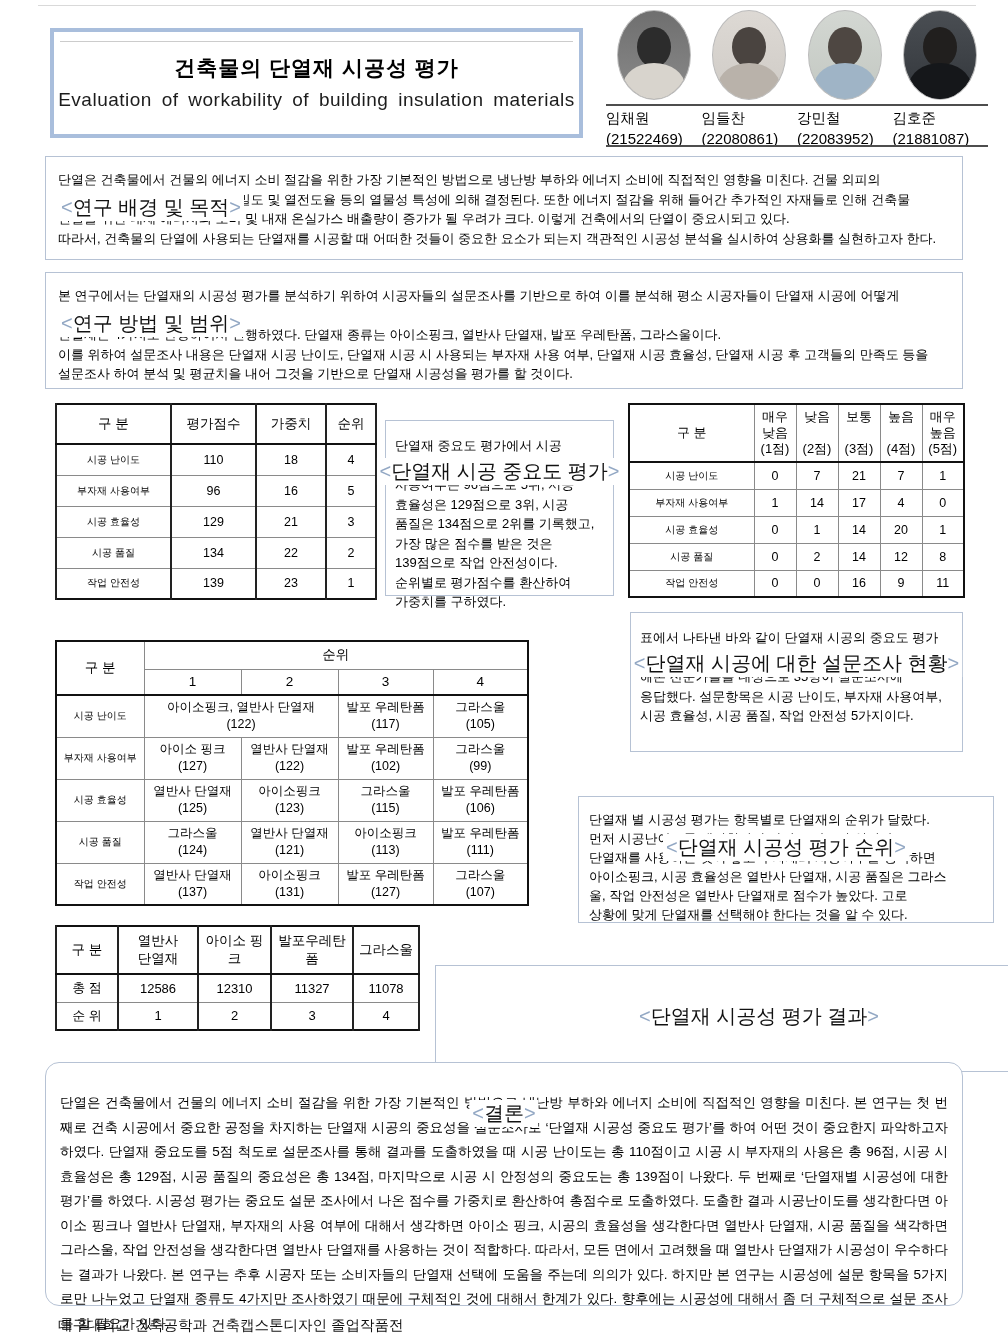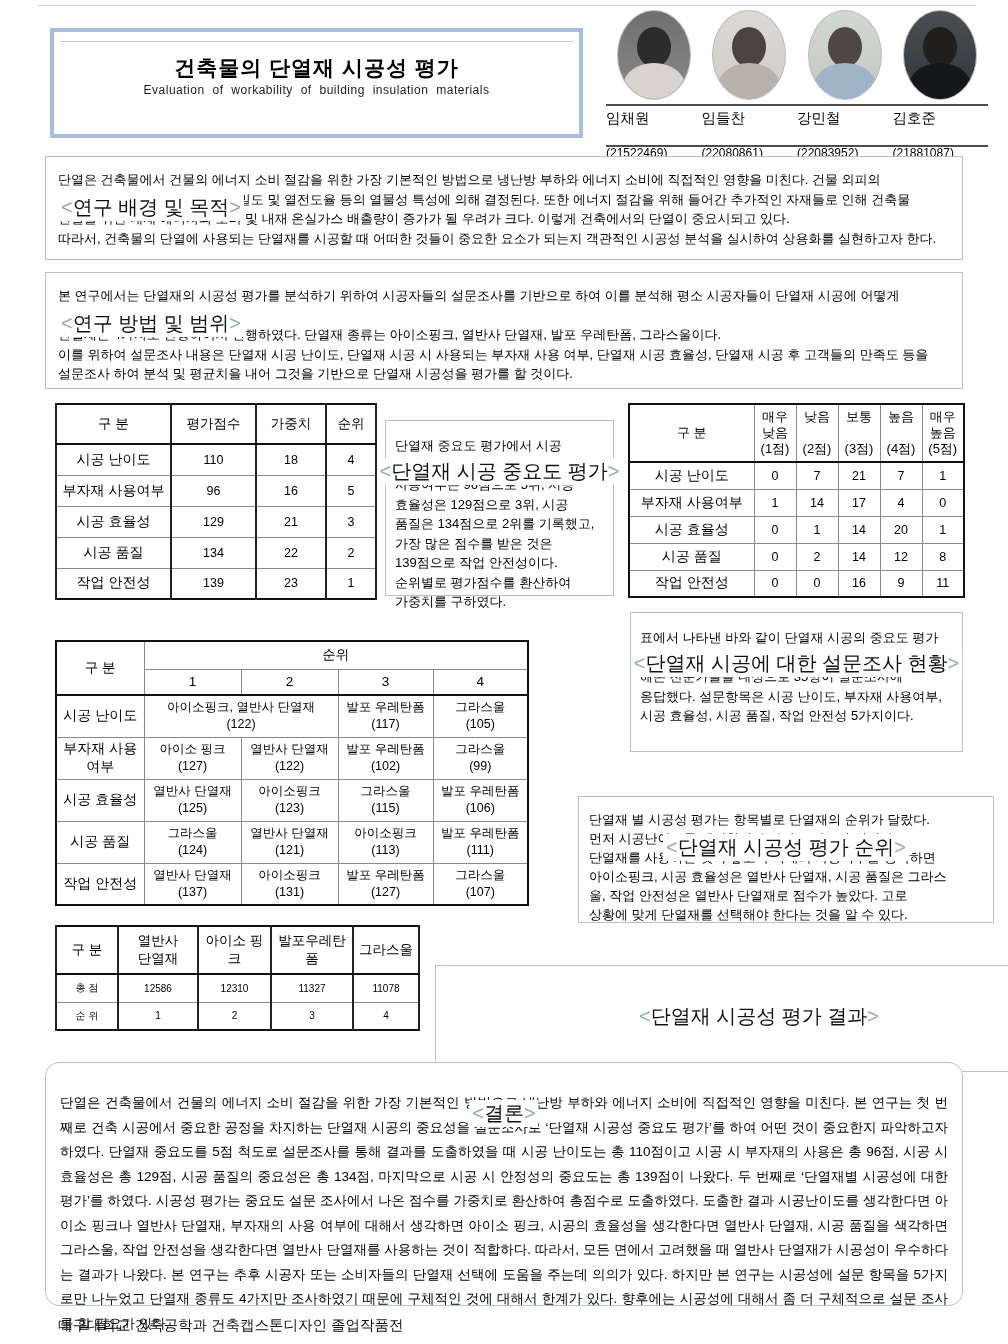--- a/index.html
+++ b/index.html
@@ -6,42 +6,42 @@
   body{font-family:"Liberation Sans","DejaVu Sans",sans-serif;color:#000;}
   #page{position:relative;width:1008px;height:1344px;background:#fff;overflow:hidden;}
 
   .top-rule{position:absolute;left:38px;top:5px;width:938px;height:1px;background:#d9d9d9;}
 
   
   .title-box{position:absolute;left:50px;top:28px;width:533px;height:110px;
     border:4px solid #a9bedc;background:#fff;box-sizing:border-box;}
   .title-inner-line{position:absolute;top:9px;left:6px;right:6px;height:1px;background:#cccccc;}
   .main-title{margin:22px 0 0 0;text-align:center;font-size:21px;font-weight:bold;letter-spacing:1px;}
-  .sub-title{margin-top:1px;text-align:center;font-size:12px;letter-spacing:.5px;color:#1c1c1c;word-spacing:4px;}
+  .sub-title{margin-top:7px;text-align:center;font-size:19px;letter-spacing:.5px;color:#1c1c1c;word-spacing:4px;}
 
   
   .members{position:absolute;left:606px;top:8px;width:382px;height:140px;}
   .members-row{display:flex;}
   .member{width:95.5px;text-align:left;}
   .photo{width:72px;height:88px;margin:2px auto 0;border-radius:50%;position:relative;overflow:hidden;
     border:1px solid #bbb;}
   .p-head{position:absolute;left:50%;top:16px;transform:translateX(-50%);width:34px;height:40px;border-radius:50%;}
   .p-bust{position:absolute;left:50%;top:52px;transform:translateX(-50%);width:62px;height:46px;border-radius:50% 50% 0 0;}
   .member:nth-child(1) .photo{background:linear-gradient(#6f6f6f,#8a8a8a);}
   .member:nth-child(1) .p-head{background:#2c2c2c;} .member:nth-child(1) .p-bust{background:#d8d4cd;}
   .member:nth-child(2) .photo{background:linear-gradient(#ddd9d4,#cfcbc6);}
   .member:nth-child(2) .p-head{background:#4a4440;} .member:nth-child(2) .p-bust{background:#b9b2aa;}
   .member:nth-child(3) .photo{background:linear-gradient(#d3d7d2,#c3c8c2);}
   .member:nth-child(3) .p-head{background:#4e4742;} .member:nth-child(3) .p-bust{background:#9fb4c6;}
   .member:nth-child(4) .photo{background:linear-gradient(#4a4e53,#33373c);}
   .member:nth-child(4) .p-head{background:#211f1e;} .member:nth-child(4) .p-bust{background:#15171a;}
   .members .hline{position:absolute;left:0;width:100%;height:2px;background:#4d4d4d;}
   .hline.h1{top:96px;} .hline.h2{top:137px;}
   .member-name{margin-top:9px;font-size:14.5px;}
-  .member-id{margin-top:18px;font-size:12px;}
+  .member-id{margin-top:2px;font-size:15px;}
 
   
   .panel{position:absolute;border:1px solid #b6c2d4;background:#fff;box-sizing:border-box;}
   .panel-tab{position:absolute;top:-11px;background:#fff;font-size:20px;color:#111;
     padding:0 3px;white-space:nowrap;margin-top:48px;}
   .panel-tab.left{left:12px;} .panel-tab.center{left:50%;transform:translateX(-50%);}
   .ang{color:#93a8c4;}
   .panel-body{white-space:pre-line;font-size:13px;line-height:19.5px;padding:13px 12px 6px;}
   #panel-importance .panel-body{padding:15px 8px 0 9px;}
   #panel-survey .panel-body{padding:15px 9px 0;}
@@ -49,30 +49,30 @@
   #panel-result .panel-body{padding:13px 12px 0;}
   #panel-conclusion .panel-body{font-size:13.5px;line-height:24.5px;text-align:justify;padding:28px 14px 0;}
 
   
   table.dtable{position:absolute;border-collapse:collapse;table-layout:fixed;background:#fff;
     border:2px solid #111;}
   .dtable th,.dtable td{border:1px solid #8a8a8a;text-align:center;vertical-align:middle;
     font-weight:normal;padding:0 2px;}
   .dtable thead th{border-bottom:2px solid #111;font-size:13.5px;white-space:pre-line;}
   .dtable td{font-size:12.5px;}
-  .dtable td.rowlabel{font-size:14px;}
+  .dtable td.rowlabel{font-size:10px;}
   table.strong-vert th,table.strong-vert td{border-left-width:2px;border-right-width:2px;
     border-left-color:#222;border-right-color:#222;}
   #weights-table thead tr{height:40px;} #weights-table tbody tr{height:31px;}
   #likert-table thead tr{height:58px;} #likert-table tbody tr{height:27px;}
   #likert-table thead th{font-size:13px;line-height:16px;}
   #rank-table tr.gh{height:28px;} #rank-table tr.rh{height:26px;} #rank-table tbody tr{height:42px;}
   #rank-table td.namecell{white-space:pre-line;line-height:17px;font-size:12.5px;}
   #totals-table thead tr{height:48px;} #totals-table tbody tr{height:28px;}
-  #totals-table td{font-size:10px;}
+  #totals-table td{font-size:13px;}
 
   .footer-line{position:absolute;left:58px;top:1316px;font-size:14.5px;color:#111;}
 </style>
 </head>
 <body>
 
 <div id="page">
   <div class="top-rule"></div>
 
   <div class="title-box">

